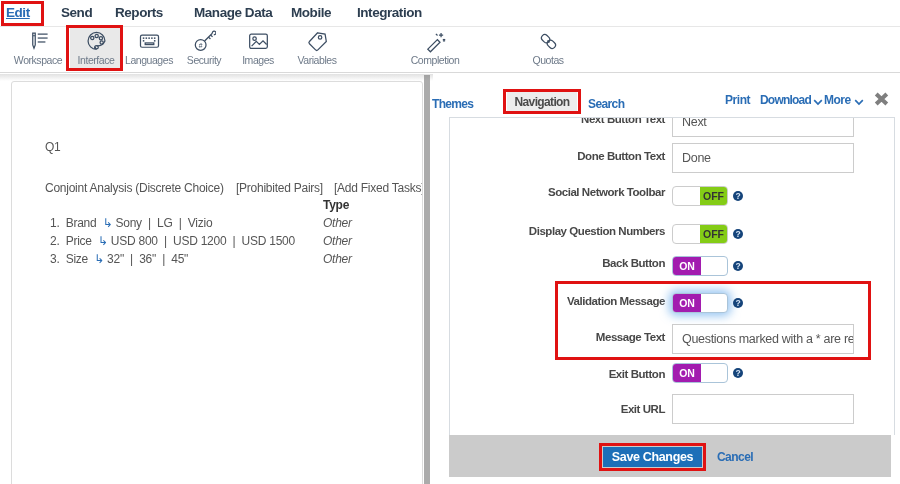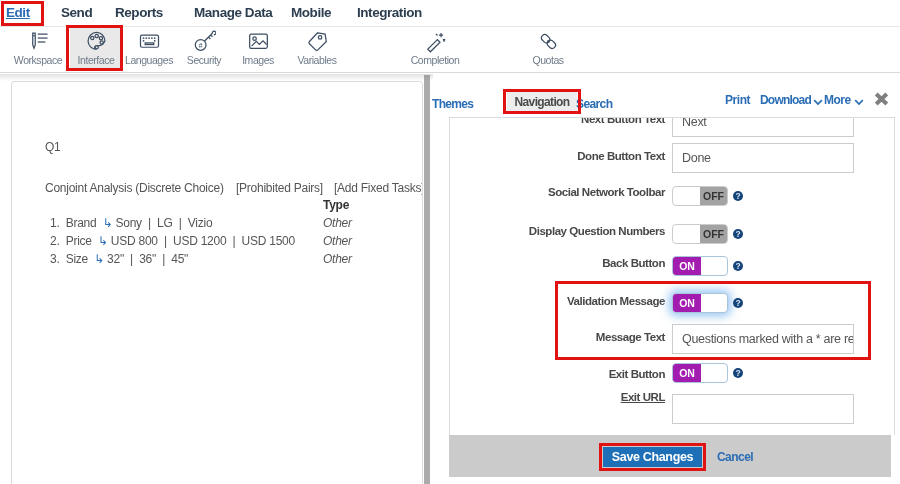--- a/index.html
+++ b/index.html
@@ -28,21 +28,21 @@
   .dlghead a { position:absolute; font-size:13px; font-weight:bold; color:#2a6db5; text-decoration:none; letter-spacing:-0.2px; }
   .navtab { position:absolute; left:507px; top:92px; width:70px; height:20px; background:#ededed; color:#4a4a4a; font-size:12px; font-weight:bold; text-align:center; line-height:20px; letter-spacing:-0.65px; }
   
   .formarea { position:absolute; left:449px; top:117px; width:446px; height:318px; border:1px solid #d7dce1; border-bottom:none; background:#fff; overflow:hidden; }
   .frm-label { position:absolute; right:229px; font-size:11.5px; font-weight:bold; color:#484848; white-space:nowrap; letter-spacing:-0.45px; line-height:14px; }
   .inp { position:absolute; left:222px; width:182px; height:30px; border:1px solid #ccc; background:#fff; font-size:12.5px; color:#555; line-height:28px; padding-left:9px; white-space:nowrap; overflow:hidden; letter-spacing:-0.3px; }
   .toggle { position:absolute; left:222px; width:56px; height:20px; border:1px solid #ccc; border-radius:4px; overflow:hidden; background:#fff; font-size:10.5px; font-weight:bold; }
   .toggle .half { position:absolute; top:0; width:27px; height:18px; line-height:18px; text-align:center; }
   .tg-on .half.l { left:0; background:#a21caf; color:#fff; width:28px; }
   .tg-on { border-color:#aac4d9; }
-  .tg-off .half.r { right:0; background:#a3a3a3; color:#333; width:27px; }
+  .tg-off .half.r { right:0; background:#84cc16; color:#333; width:27px; }
   .glow { box-shadow:0 0 10px 3px rgba(96,166,233,0.65); }
   .qmark { position:absolute; width:10px; height:10px; border-radius:50%; background:#15447a; color:#d5e4f5; font-size:8.5px; font-weight:bold; text-align:center; line-height:10.5px; }
   
   .dlgfoot { position:absolute; left:449px; top:435px; width:442px; height:42px; background:#cbcbcb; }
   .savebtn { position:absolute; left:603px; top:447px; width:99px; height:20px; background:#1d6fb8; color:#fff; font-size:12.5px; font-weight:bold; text-align:center; line-height:20px; letter-spacing:-0.35px; }
   .cancel { position:absolute; left:717px; top:450px; color:#2a6db5; font-size:12px; font-weight:bold; letter-spacing:-0.55px; }
 </style>
 </head>
 <body>
 
@@ -150,21 +150,21 @@
   <div class="txt" style="left:38px; top:170px;">3.&nbsp; Size&nbsp; <span style="color:#2a6db5;">↳</span> 32"&nbsp; | &nbsp;36"&nbsp; | &nbsp;45"</div>
   <div class="txt" style="left:311px; top:170px; font-style:italic;">Other</div>
 </div>
 
 <div class="scrollstrip"></div>
 
 <div class="dialog"></div>
 <div class="dlghead">
   <a class="abs" style="left:432px; top:97px; font-size:12px; font-weight:bold; color:#2a6db5; letter-spacing:-0.7px;">Themes</a>
   <div class="navtab">Navigation</div>
-  <a class="abs" style="left:576px; top:97px; font-size:12px; font-weight:bold; color:#2a6db5; letter-spacing:-0.6px;">Search</a>
+  <a class="abs" style="left:588px; top:97px; font-size:12px; font-weight:bold; color:#2a6db5; letter-spacing:-0.6px;">Search</a>
   <a class="abs" style="left:725px; top:93px; font-size:12px; font-weight:bold; color:#2a6db5; letter-spacing:-0.45px;">Print</a>
   <a class="abs" style="left:760px; top:93px; font-size:12px; font-weight:bold; color:#2a6db5; letter-spacing:-0.8px;">Download</a>
   <svg class="abs" style="left:813px; top:99px;" width="10" height="7" viewBox="0 0 10 7">
       <path d="M1.2 1.2 L5 5 L8.8 1.2" stroke="#2a6db5" stroke-width="1.7" fill="none"></path>
     </svg>
   <a class="abs" style="left:824px; top:93px; font-size:12px; font-weight:bold; color:#2a6db5; letter-spacing:-0.5px;">More</a>
   <svg class="abs" style="left:854px; top:99px;" width="10" height="7" viewBox="0 0 10 7">
       <path d="M1.2 1.2 L5 5 L8.8 1.2" stroke="#2a6db5" stroke-width="1.7" fill="none"></path>
     </svg>
   <svg class="abs" style="left:874px; top:92px;" width="15" height="14" viewBox="0 0 15 14">
@@ -206,21 +206,21 @@
 
   <div class="frm-label" style="top:212px;">Message Text</div>
   <div class="inp" style="top:205.5px;">Questions marked with a * are re</div>
 
   <div class="frm-label" style="top:249px;">Exit Button</div>
   <div class="toggle tg-on" style="top:245px;">
       <div class="half l">ON</div>
     </div>
   <div class="qmark" style="left:283px; top:250px;">?</div>
 
-  <div class="frm-label" style="top:272px;text-decoration:underline;">Exit URL</div>
+  <div class="frm-label" style="top:284px;">Exit URL</div>
   <div class="inp" style="top:275.5px;"></div>
 </div>
 
 <div class="dlgfoot"></div>
 <div class="savebtn">Save Changes</div>
 <div class="cancel">Cancel</div>
 <div class="redbox" style="left:599px; top:443px; width:107px; height:28px;"></div>
 <div class="redbox" style="left:503px; top:89px; width:78px; height:25px;"></div>
 <div class="redbox" style="left:555px; top:281px; width:316px; height:79px;"></div>
 

